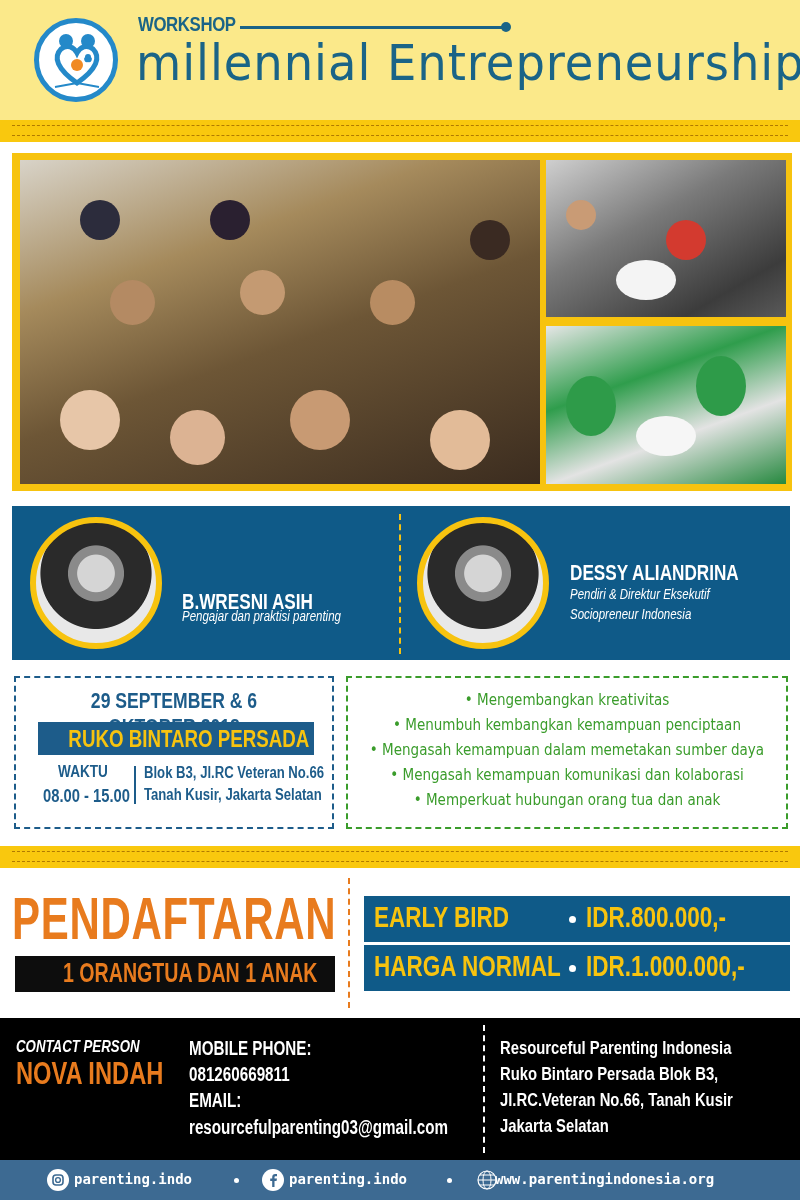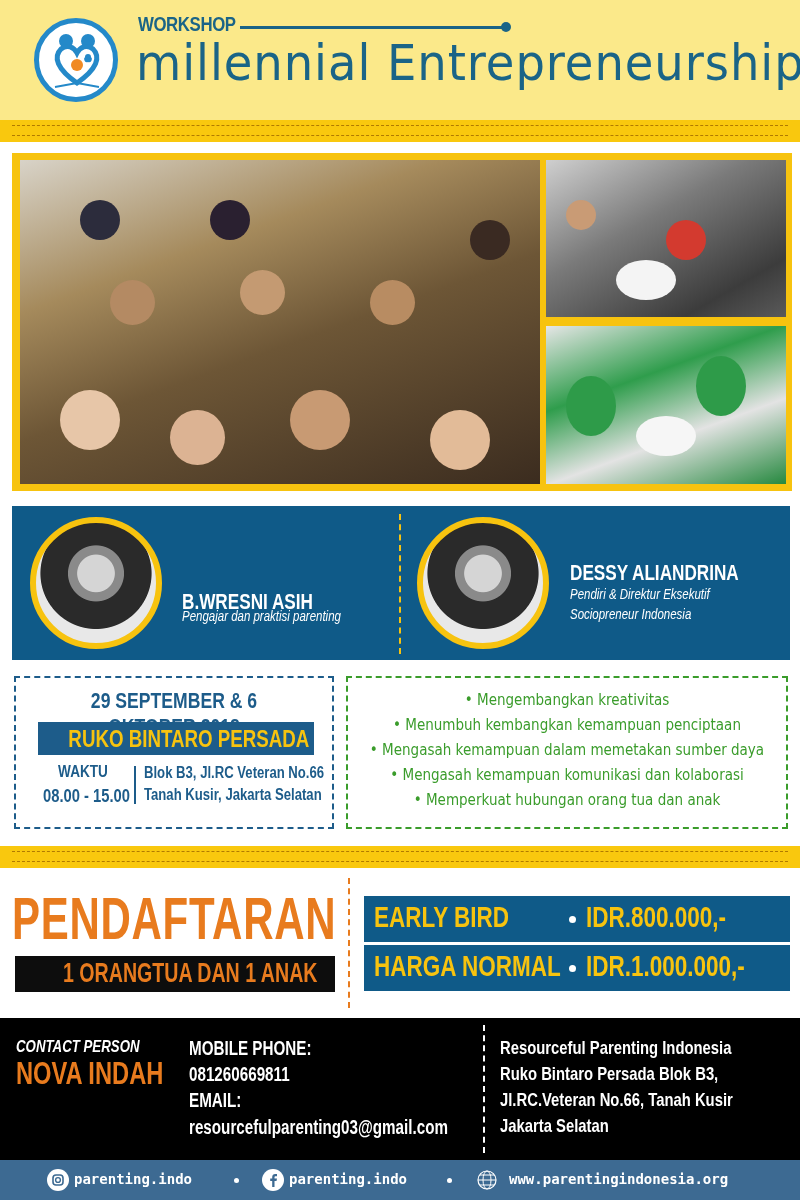--- a/index.html
+++ b/index.html
@@ -200,13 +200,13 @@
 
 <div class="soc-icon" style="left:476px;background:transparent;">
   <svg width="22" height="22" viewBox="0 0 22 22">
       <circle cx="11" cy="11" r="9" fill="none" stroke="#fff" stroke-width="1.2"></circle>
       <ellipse cx="11" cy="11" rx="4" ry="9" fill="none" stroke="#fff" stroke-width="1"></ellipse>
       <line x1="2" y1="11" x2="20" y2="11" stroke="#fff" stroke-width="1"></line>
       <line x1="4" y1="6" x2="18" y2="6" stroke="#fff" stroke-width="1"></line>
       <line x1="4" y1="16" x2="18" y2="16" stroke="#fff" stroke-width="1"></line>
     </svg>
 </div>
-<div class="soc-text" style="left:509px;">www.parentingindonesia.org</div>
+<div class="soc-text" style="left:495px;">www.parentingindonesia.org</div>
 
 </body></html>

